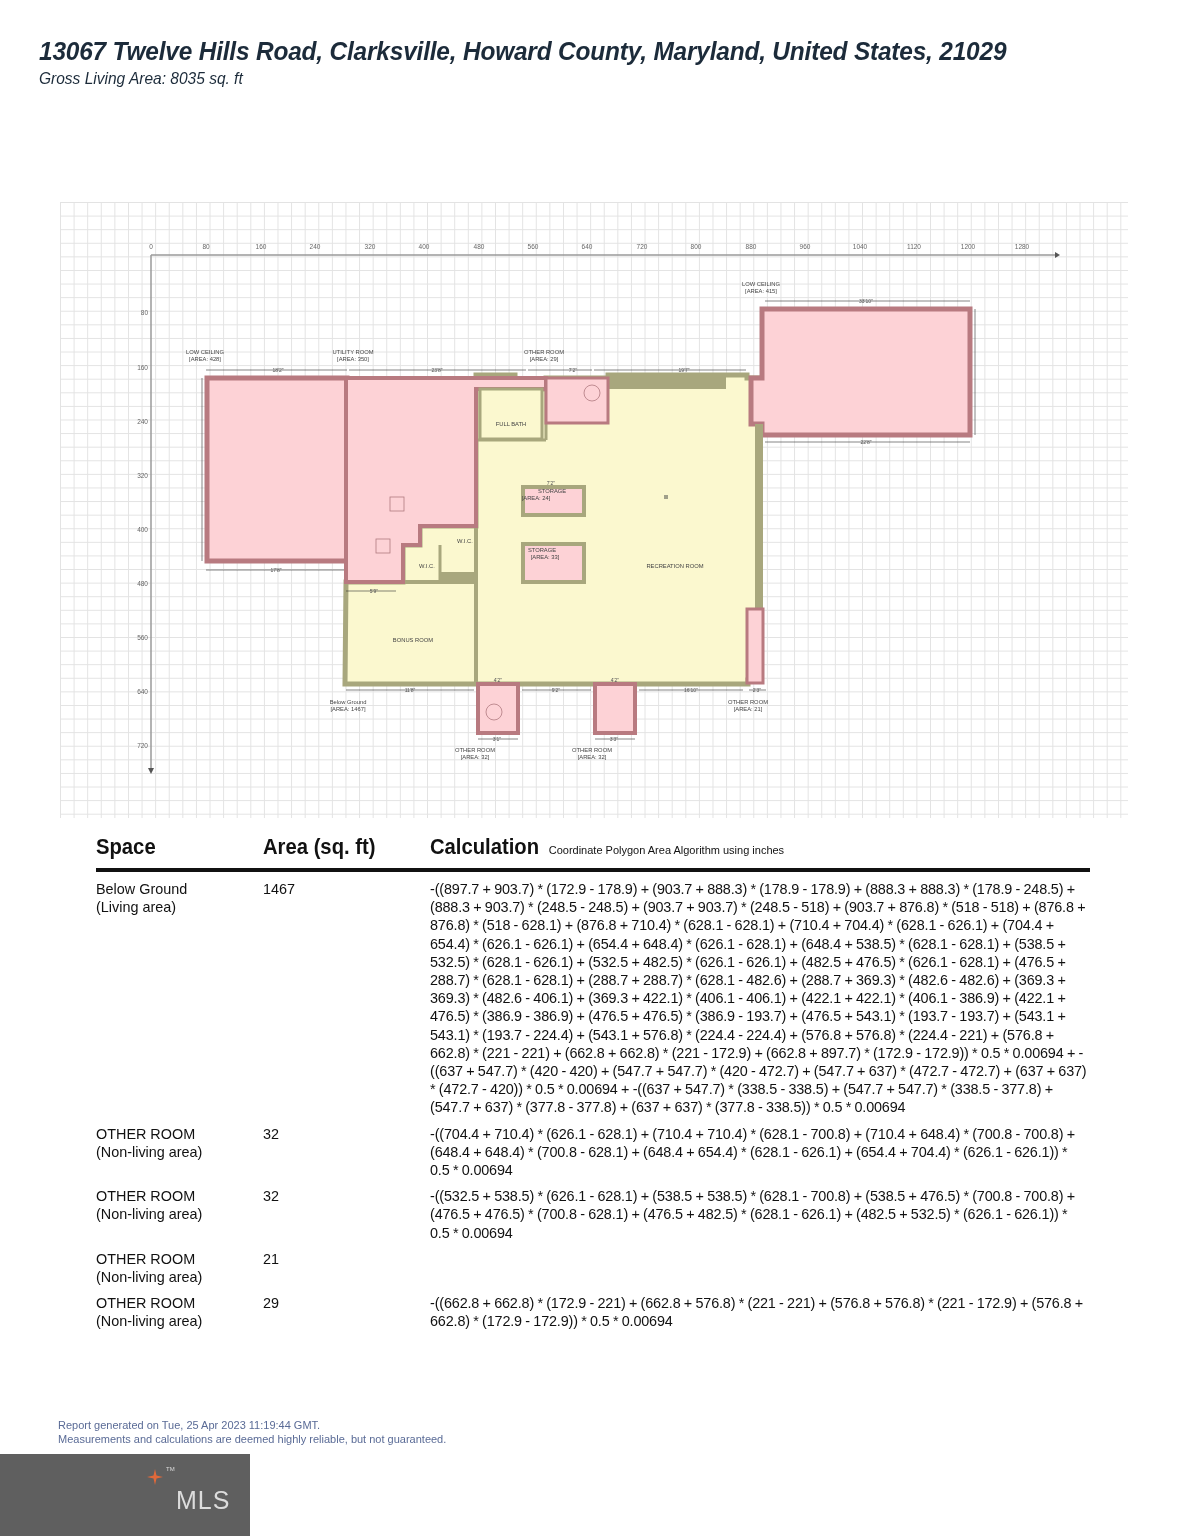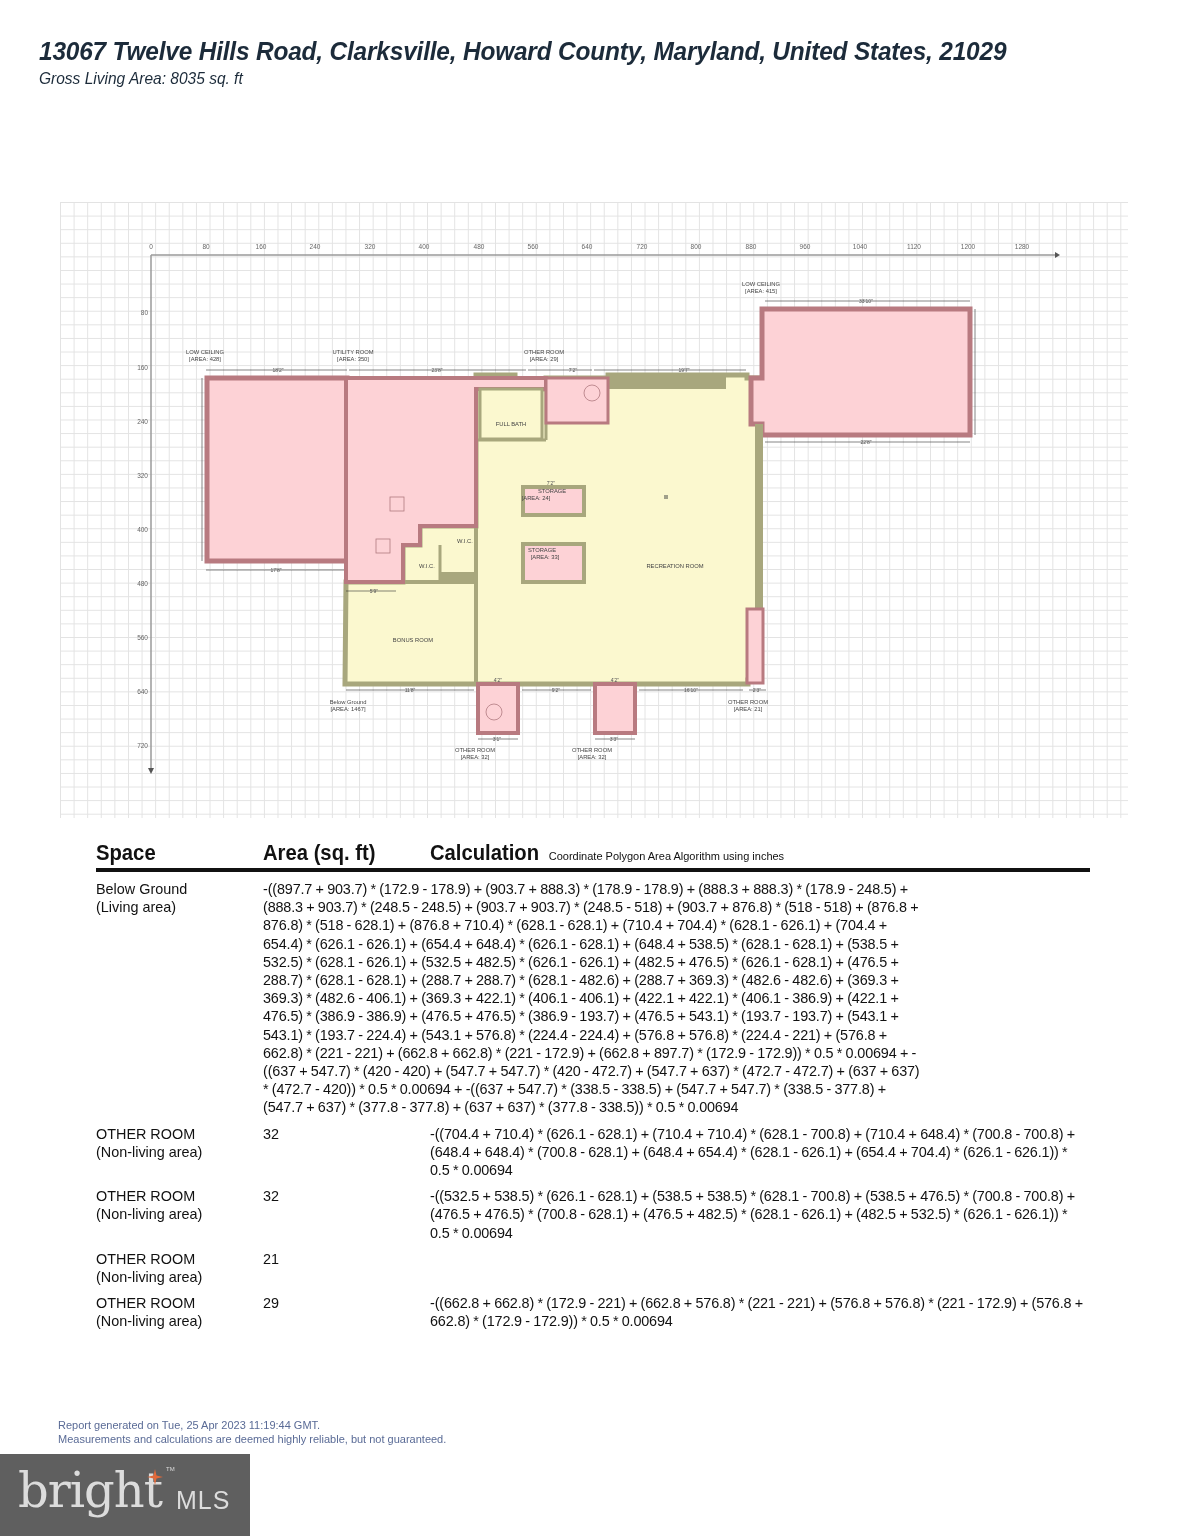--- a/index.html
+++ b/index.html
@@ -14,21 +14,21 @@
     background-color: #ffffff;
     background-image:
       linear-gradient(#e3e3e3 1px, transparent 1px),
       linear-gradient(90deg, #e3e3e3 1px, transparent 1px);
     background-size: 13.6px 13.6px;
     background-position: 0 0;
   }
   .plan-wrap svg { position: absolute; left: 0; top: 0; }
 
   .tbl { position: absolute; left: 96px; top: 840px; width: 994px; }
-  .tbl-head { display: flex; align-items: flex-end; height: 32px; border-bottom: 4px solid #111; padding-bottom: 2px; }
+  .tbl-head { display: flex; align-items: flex-end; height: 32px; border-bottom: 4px solid #111; padding-bottom: 8px; }
   .tbl-head .c1 { width: 167px; font-size: 22px; font-weight: bold; color: #111; transform: scaleX(0.92); transform-origin: left; white-space: nowrap; }
   .tbl-head .c2 { width: 167px; font-size: 22px; font-weight: bold; color: #111; transform: scaleX(0.92); transform-origin: left; white-space: nowrap; }
   .tbl-head .c3 { font-size: 22px; font-weight: bold; color: #111; white-space: nowrap; text-align: right; }
   .tbl-head .c3 .sub { font-size: 11px; font-weight: normal; margin-left: 2px; }
   .tbl-head .c3 .main { display: inline-block; transform: scaleX(0.92); transform-origin: left; margin-right: -8px; }
 
   .row { display: flex; margin-top: 8px; font-size: 14.4px; line-height: 18.2px; color: #111; }
   .row:first-of-type { margin-top: 6px; }
   .row .c1 { width: 167px; }
   .row .c2 { width: 167px; }
@@ -203,20 +203,21 @@
       <span class="main">Calculation</span>
       <span class="sub">Coordinate Polygon Area Algorithm using inches</span>
     </div>
   </div>
 
   <div class="row">
     <div class="c1">
         <span class="space">Below Ground</span>
         <span class="type">(Living area)</span>
       </div>
+    <div class="c2">1467</div>
     <div class="c3">-((897.7 + 903.7) * (172.9 - 178.9) + (903.7 + 888.3) * (178.9 - 178.9) + (888.3 + 888.3) * (178.9 - 248.5) + (888.3 + 903.7) * (248.5 - 248.5) + (903.7 + 903.7) * (248.5 - 518) + (903.7 + 876.8) * (518 - 518) + (876.8 + 876.8) * (518 - 628.1) + (876.8 + 710.4) * (628.1 - 628.1) + (710.4 + 704.4) * (628.1 - 626.1) + (704.4 + 654.4) * (626.1 - 626.1) + (654.4 + 648.4) * (626.1 - 628.1) + (648.4 + 538.5) * (628.1 - 628.1) + (538.5 + 532.5) * (628.1 - 626.1) + (532.5 + 482.5) * (626.1 - 626.1) + (482.5 + 476.5) * (626.1 - 628.1) + (476.5 + 288.7) * (628.1 - 628.1) + (288.7 + 288.7) * (628.1 - 482.6) + (288.7 + 369.3) * (482.6 - 482.6) + (369.3 + 369.3) * (482.6 - 406.1) + (369.3 + 422.1) * (406.1 - 406.1) + (422.1 + 422.1) * (406.1 - 386.9) + (422.1 + 476.5) * (386.9 - 386.9) + (476.5 + 476.5) * (386.9 - 193.7) + (476.5 + 543.1) * (193.7 - 193.7) + (543.1 + 543.1) * (193.7 - 224.4) + (543.1 + 576.8) * (224.4 - 224.4) + (576.8 + 576.8) * (224.4 - 221) + (576.8 + 662.8) * (221 - 221) + (662.8 + 662.8) * (221 - 172.9) + (662.8 + 897.7) * (172.9 - 172.9)) * 0.5 * 0.00694 + -((637 + 547.7) * (420 - 420) + (547.7 + 547.7) * (420 - 472.7) + (547.7 + 637) * (472.7 - 472.7) + (637 + 637) * (472.7 - 420)) * 0.5 * 0.00694 + -((637 + 547.7) * (338.5 - 338.5) + (547.7 + 547.7) * (338.5 - 377.8) + (547.7 + 637) * (377.8 - 377.8) + (637 + 637) * (377.8 - 338.5)) * 0.5 * 0.00694</div>
   </div>
   <div class="row">
     <div class="c1">
         <span class="space">OTHER ROOM</span>
         <span class="type">(Non-living area)</span>
       </div>
     <div class="c2">32</div>
     <div class="c3">-((704.4 + 710.4) * (626.1 - 628.1) + (710.4 + 710.4) * (628.1 - 700.8) + (710.4 + 648.4) * (700.8 - 700.8) + (648.4 + 648.4) * (700.8 - 628.1) + (648.4 + 654.4) * (628.1 - 626.1) + (654.4 + 704.4) * (626.1 - 626.1)) * 0.5 * 0.00694</div>
   </div>
@@ -244,19 +245,18 @@
     <div class="c3">-((662.8 + 662.8) * (172.9 - 221) + (662.8 + 576.8) * (221 - 221) + (576.8 + 576.8) * (221 - 172.9) + (576.8 + 662.8) * (172.9 - 172.9)) * 0.5 * 0.00694</div>
   </div>
 </div>
 
 <div class="footer">
   <div>Report generated on Tue, 25 Apr 2023 11:19:44 GMT.</div>
   <div>Measurements and calculations are deemed highly reliable, but not guaranteed.</div>
 </div>
 
 <div class="logo">
-  <span class="bright">bright</span>
   <svg class="star" viewBox="0 0 20 20">
     <path d="M10 2 L11.5 8.5 L18 10 L11.5 11.5 L10 18 L8.5 11.5 L2 10 L8.5 8.5 Z" fill="#e0693a"></path>
   </svg>
   <span class="tm">TM</span>
   <span class="mls">MLS</span>
 </div>
 
 </body></html>

